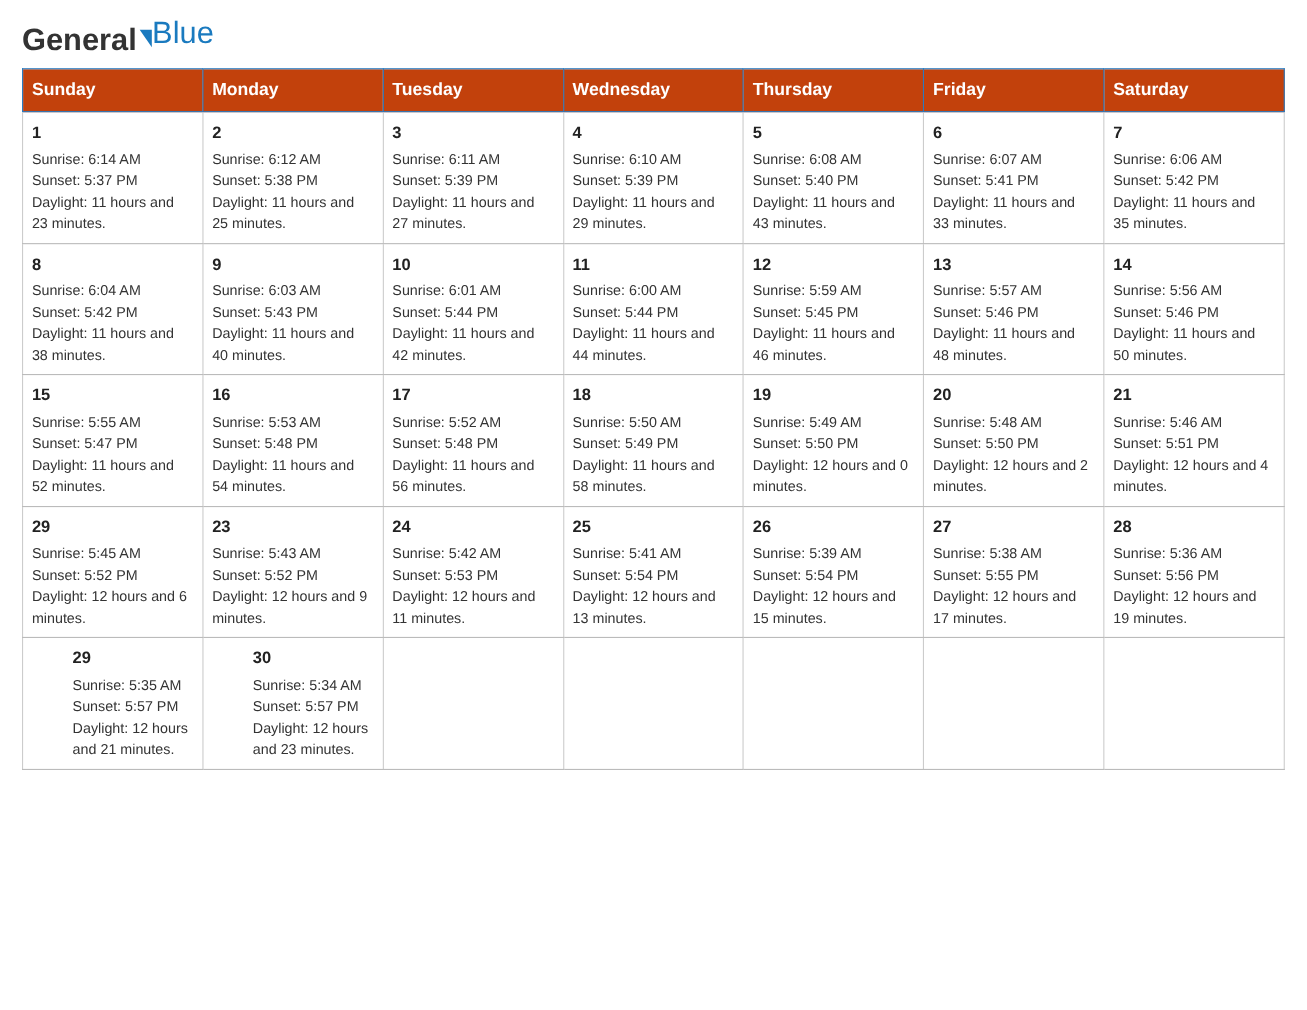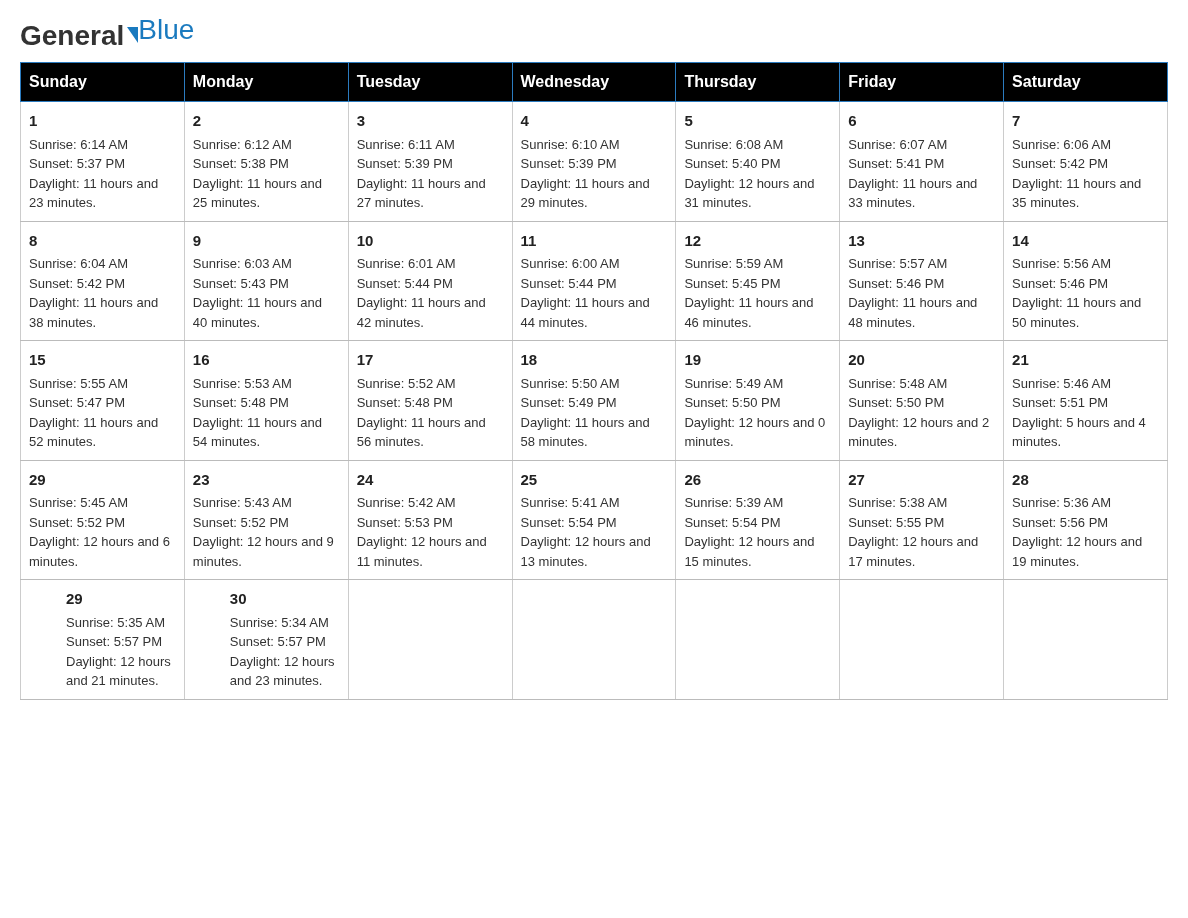--- a/index.html
+++ b/index.html
@@ -34,21 +34,21 @@
       font-size: 20px;
       color: #444;
       margin-top: 4px;
     }
     .calendar {
       width: 100%;
       border-collapse: collapse;
       margin-top: 8px;
     }
     .calendar th {
-      background-color: #000000;
+      background-color: #c2410c;
       color: #fff;
       font-size: 16px;
       font-weight: bold;
       padding: 10px 8px;
       text-align: left;
       border: 1px solid #2b7bbf;
     }
     .calendar td {
       vertical-align: top;
       padding: 8px;
@@ -117,41 +117,41 @@
         <th>Friday</th>
         <th>Saturday</th>
       </tr>
   </thead>
   <tbody id="calendar-body">
   <tr>
         <td><span class="day-num">1</span><span>Sunrise: 6:14 AM</span><br><span>Sunset: 5:37 PM</span><br><span>Daylight: 11 hours and 23 minutes.</span></td>
         <td><span class="day-num">2</span><span>Sunrise: 6:12 AM</span><br><span>Sunset: 5:38 PM</span><br><span>Daylight: 11 hours and 25 minutes.</span></td>
         <td><span class="day-num">3</span><span>Sunrise: 6:11 AM</span><br><span>Sunset: 5:39 PM</span><br><span>Daylight: 11 hours and 27 minutes.</span></td>
         <td><span class="day-num">4</span><span>Sunrise: 6:10 AM</span><br><span>Sunset: 5:39 PM</span><br><span>Daylight: 11 hours and 29 minutes.</span></td>
-        <td><span class="day-num">5</span><span>Sunrise: 6:08 AM</span><br><span>Sunset: 5:40 PM</span><br><span>Daylight: 12 hours and 31 minutes.</span></td>
+        <td><span class="day-num">5</span><span>Sunrise: 6:08 AM</span><br><span>Sunset: 5:40 PM</span><br><span>Daylight: 11 hours and 43 minutes.</span></td>
         <td><span class="day-num">6</span><span>Sunrise: 6:07 AM</span><br><span>Sunset: 5:41 PM</span><br><span>Daylight: 11 hours and 33 minutes.</span></td>
         <td><span class="day-num">7</span><span>Sunrise: 6:06 AM</span><br><span>Sunset: 5:42 PM</span><br><span>Daylight: 11 hours and 35 minutes.</span></td>
       </tr>
       <tr>
         <td><span class="day-num">8</span><span>Sunrise: 6:04 AM</span><br><span>Sunset: 5:42 PM</span><br><span>Daylight: 11 hours and 38 minutes.</span></td>
         <td><span class="day-num">9</span><span>Sunrise: 6:03 AM</span><br><span>Sunset: 5:43 PM</span><br><span>Daylight: 11 hours and 40 minutes.</span></td>
         <td><span class="day-num">10</span><span>Sunrise: 6:01 AM</span><br><span>Sunset: 5:44 PM</span><br><span>Daylight: 11 hours and 42 minutes.</span></td>
         <td><span class="day-num">11</span><span>Sunrise: 6:00 AM</span><br><span>Sunset: 5:44 PM</span><br><span>Daylight: 11 hours and 44 minutes.</span></td>
         <td><span class="day-num">12</span><span>Sunrise: 5:59 AM</span><br><span>Sunset: 5:45 PM</span><br><span>Daylight: 11 hours and 46 minutes.</span></td>
         <td><span class="day-num">13</span><span>Sunrise: 5:57 AM</span><br><span>Sunset: 5:46 PM</span><br><span>Daylight: 11 hours and 48 minutes.</span></td>
         <td><span class="day-num">14</span><span>Sunrise: 5:56 AM</span><br><span>Sunset: 5:46 PM</span><br><span>Daylight: 11 hours and 50 minutes.</span></td>
       </tr>
       <tr>
         <td><span class="day-num">15</span><span>Sunrise: 5:55 AM</span><br><span>Sunset: 5:47 PM</span><br><span>Daylight: 11 hours and 52 minutes.</span></td>
         <td><span class="day-num">16</span><span>Sunrise: 5:53 AM</span><br><span>Sunset: 5:48 PM</span><br><span>Daylight: 11 hours and 54 minutes.</span></td>
         <td><span class="day-num">17</span><span>Sunrise: 5:52 AM</span><br><span>Sunset: 5:48 PM</span><br><span>Daylight: 11 hours and 56 minutes.</span></td>
         <td><span class="day-num">18</span><span>Sunrise: 5:50 AM</span><br><span>Sunset: 5:49 PM</span><br><span>Daylight: 11 hours and 58 minutes.</span></td>
         <td><span class="day-num">19</span><span>Sunrise: 5:49 AM</span><br><span>Sunset: 5:50 PM</span><br><span>Daylight: 12 hours and 0 minutes.</span></td>
         <td><span class="day-num">20</span><span>Sunrise: 5:48 AM</span><br><span>Sunset: 5:50 PM</span><br><span>Daylight: 12 hours and 2 minutes.</span></td>
-        <td><span class="day-num">21</span><span>Sunrise: 5:46 AM</span><br><span>Sunset: 5:51 PM</span><br><span>Daylight: 5 hours and 4 minutes.</span></td>
+        <td><span class="day-num">21</span><span>Sunrise: 5:46 AM</span><br><span>Sunset: 5:51 PM</span><br><span>Daylight: 12 hours and 4 minutes.</span></td>
       </tr>
       <tr>
         <td><span class="day-num">29</span><span>Sunrise: 5:45 AM</span><br><span>Sunset: 5:52 PM</span><br><span>Daylight: 12 hours and 6 minutes.</span></td>
         <td><span class="day-num">23</span><span>Sunrise: 5:43 AM</span><br><span>Sunset: 5:52 PM</span><br><span>Daylight: 12 hours and 9 minutes.</span></td>
         <td><span class="day-num">24</span><span>Sunrise: 5:42 AM</span><br><span>Sunset: 5:53 PM</span><br><span>Daylight: 12 hours and 11 minutes.</span></td>
         <td><span class="day-num">25</span><span>Sunrise: 5:41 AM</span><br><span>Sunset: 5:54 PM</span><br><span>Daylight: 12 hours and 13 minutes.</span></td>
         <td><span class="day-num">26</span><span>Sunrise: 5:39 AM</span><br><span>Sunset: 5:54 PM</span><br><span>Daylight: 12 hours and 15 minutes.</span></td>
         <td><span class="day-num">27</span><span>Sunrise: 5:38 AM</span><br><span>Sunset: 5:55 PM</span><br><span>Daylight: 12 hours and 17 minutes.</span></td>
         <td><span class="day-num">28</span><span>Sunrise: 5:36 AM</span><br><span>Sunset: 5:56 PM</span><br><span>Daylight: 12 hours and 19 minutes.</span></td>
       </tr>

